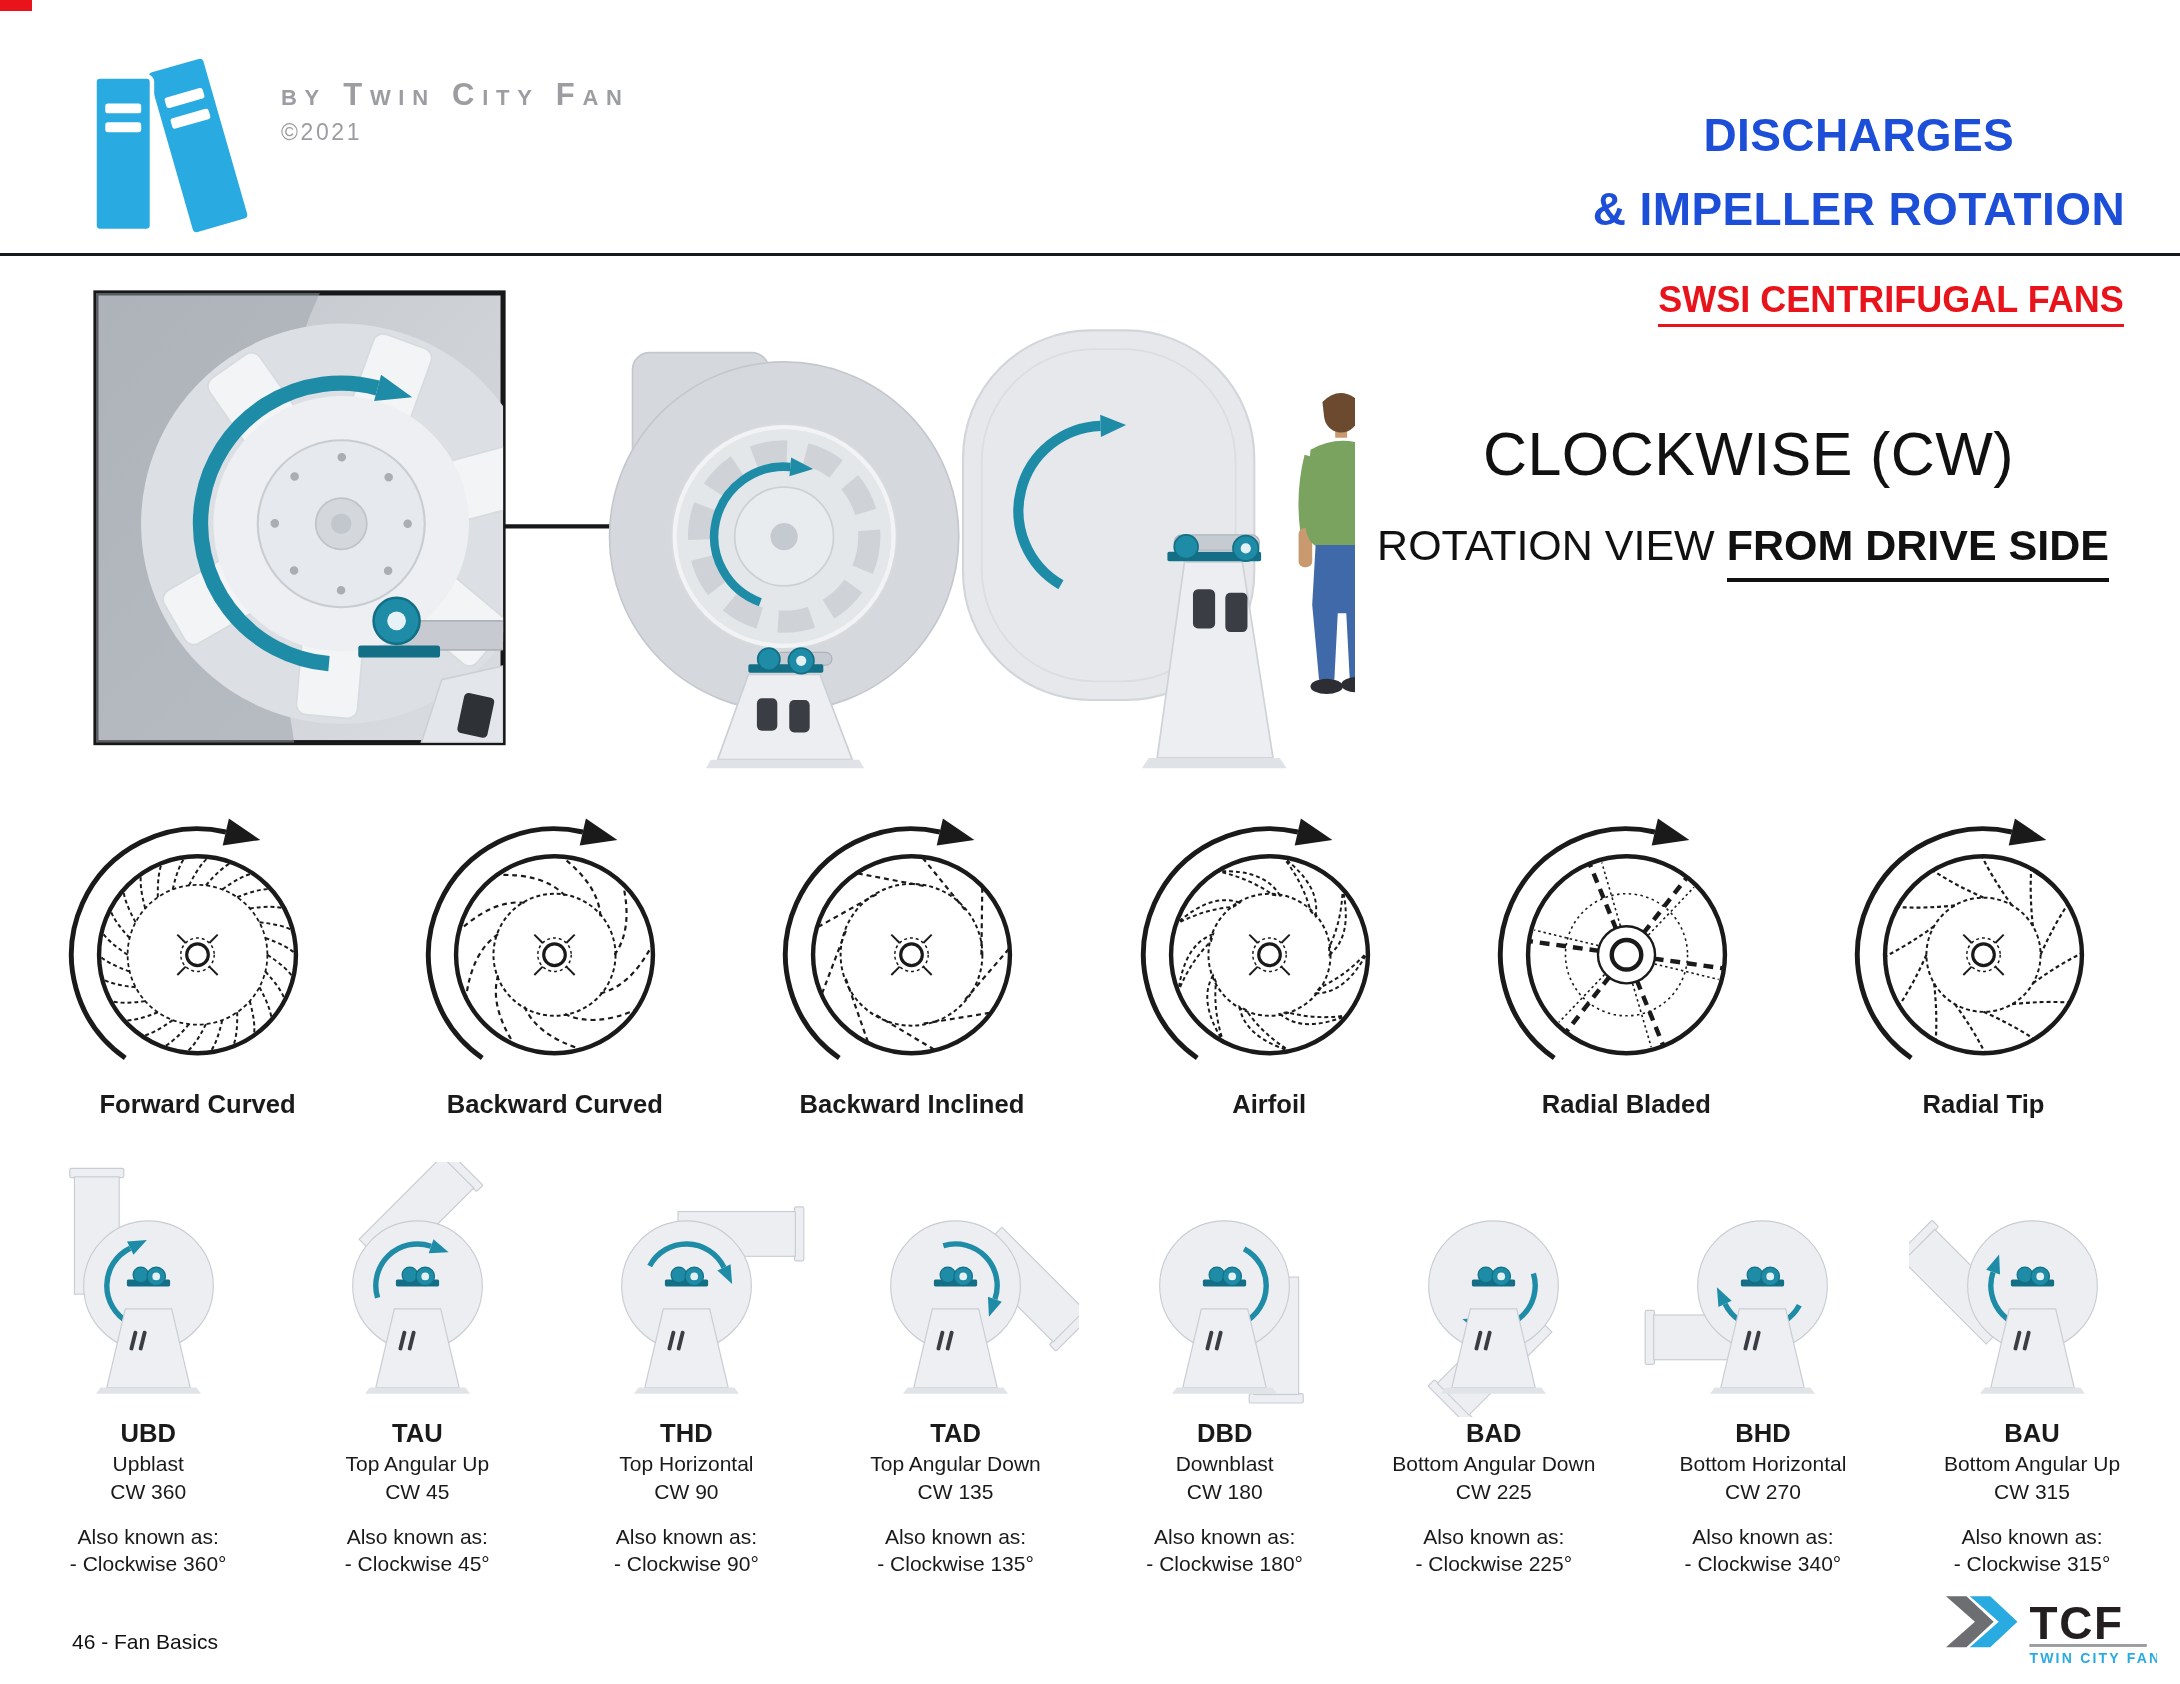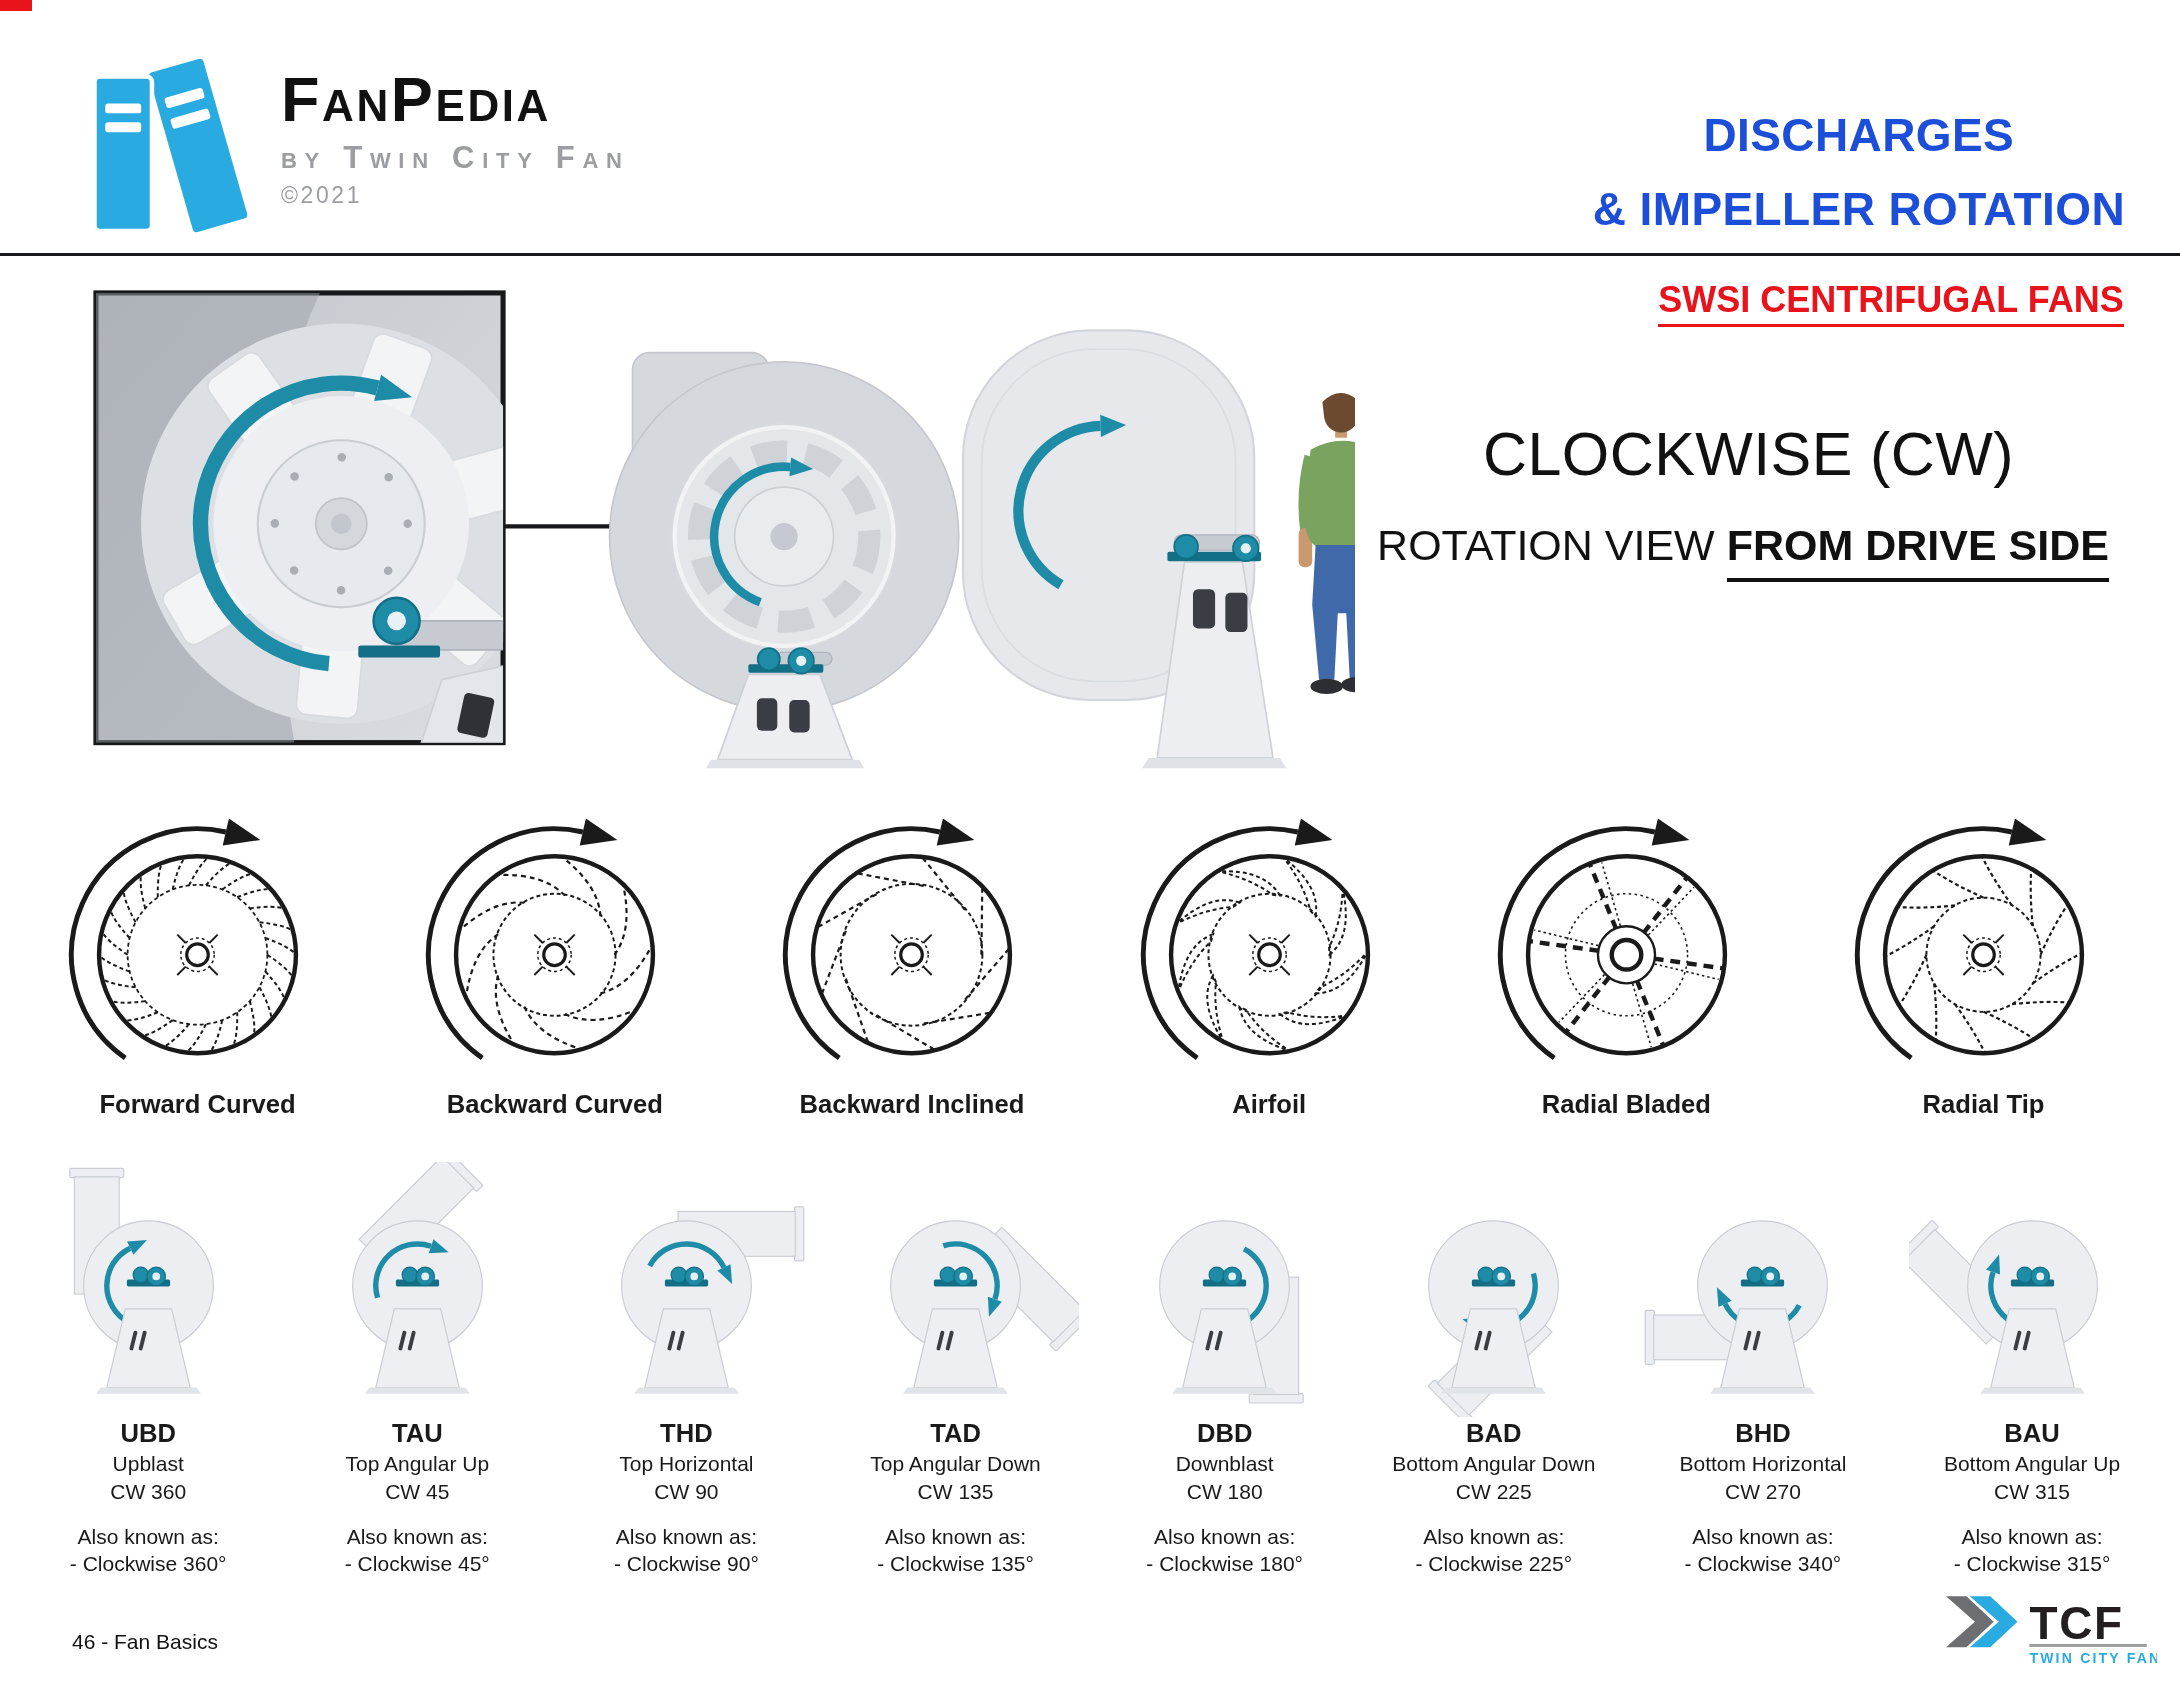--- a/index.html
+++ b/index.html
@@ -52,21 +52,20 @@
     <g transform="rotate(-16 128 120)">
       <rect x="96" y="16" width="68" height="190" rx="7" fill="var(--brand-blue)" stroke="#fff" stroke-width="5"></rect>
       <rect x="108" y="50" width="44" height="12" rx="3" fill="#fff"></rect>
       <rect x="108" y="74" width="44" height="12" rx="3" fill="#fff"></rect>
     </g>
     <rect x="12" y="34" width="64" height="172" rx="6" fill="var(--brand-blue)" stroke="#fff" stroke-width="5"></rect>
     <rect x="24" y="64" width="40" height="11" rx="3" fill="#fff"></rect>
     <rect x="24" y="85" width="40" height="11" rx="3" fill="#fff"></rect>
   </svg>
   <div class="brand-text">
-    <div class="brand-name">FanPedia</div>
     <div class="brand-byline">by Twin City Fan</div>
     <div class="brand-copy">©2021</div>
   </div>
 
   <div class="page-title">
     <div>DISCHARGES</div>
     <div>&amp; IMPELLER ROTATION</div>
   </div>
 
   <div class="rule"></div>

